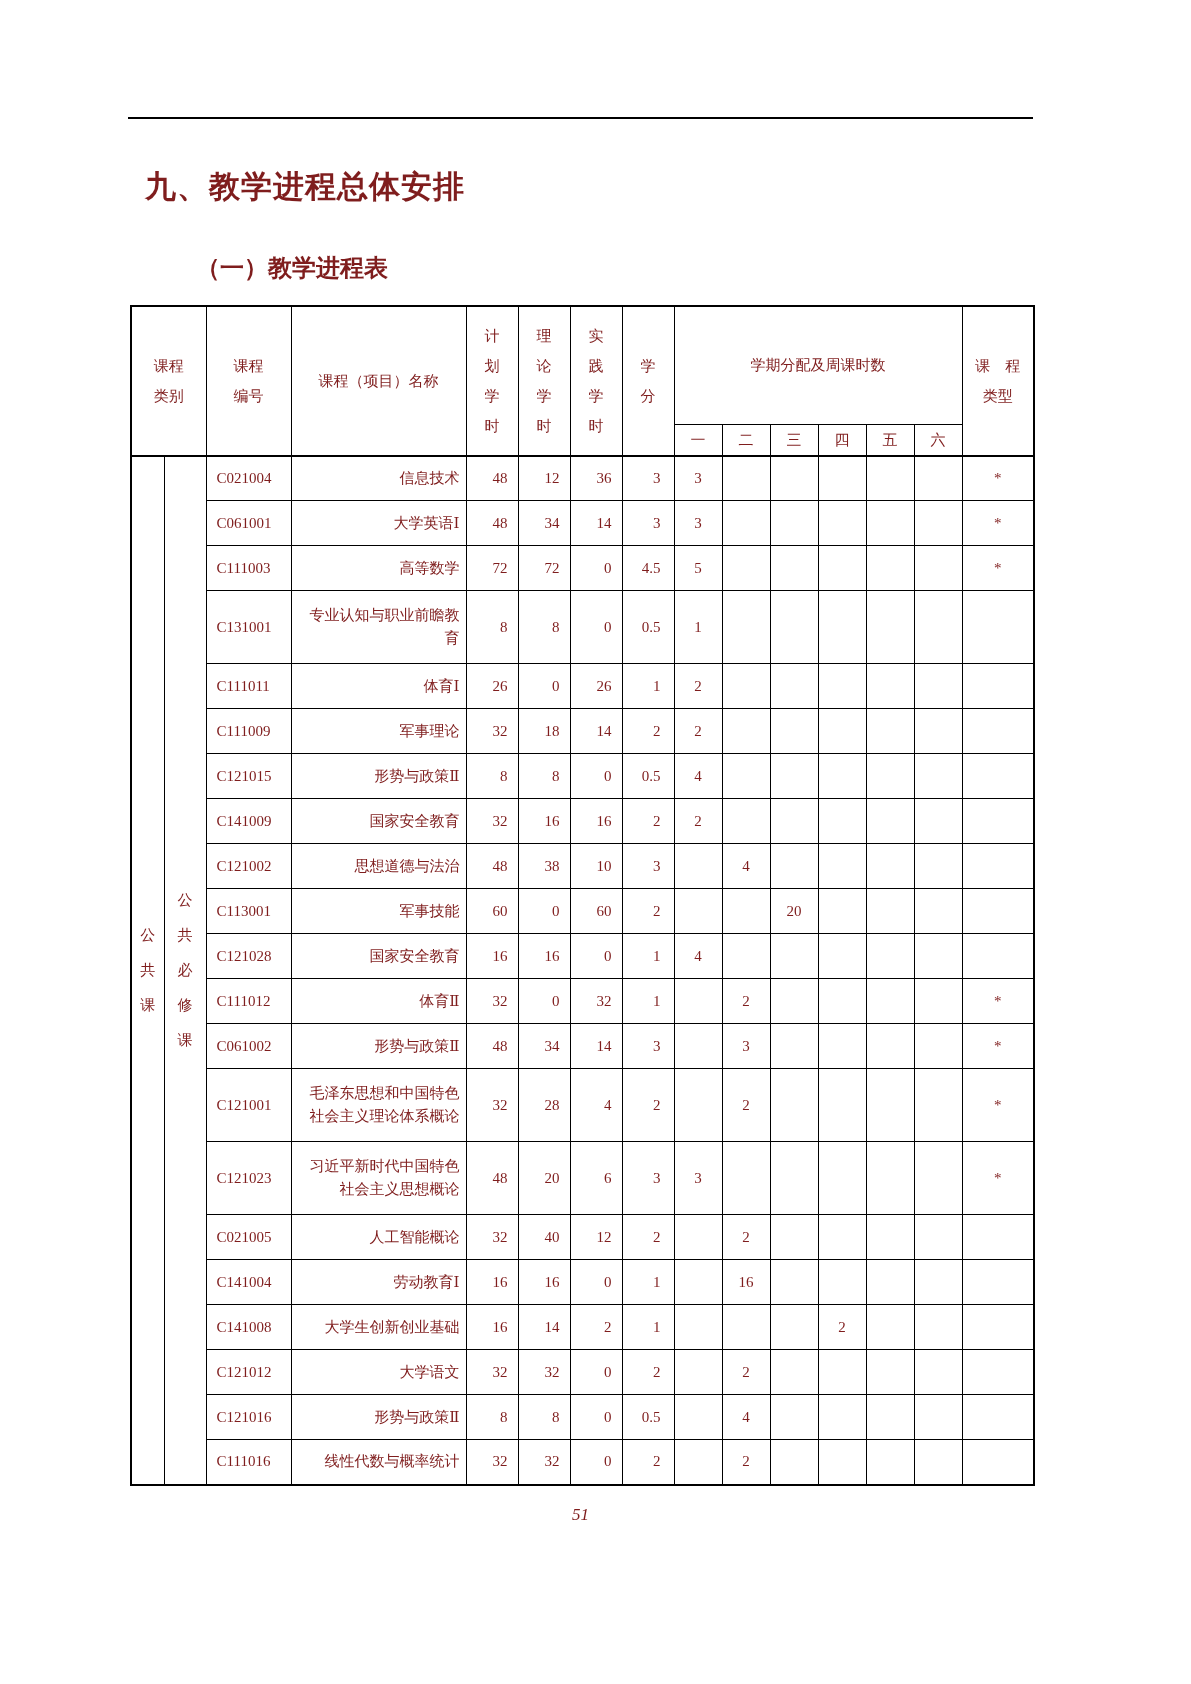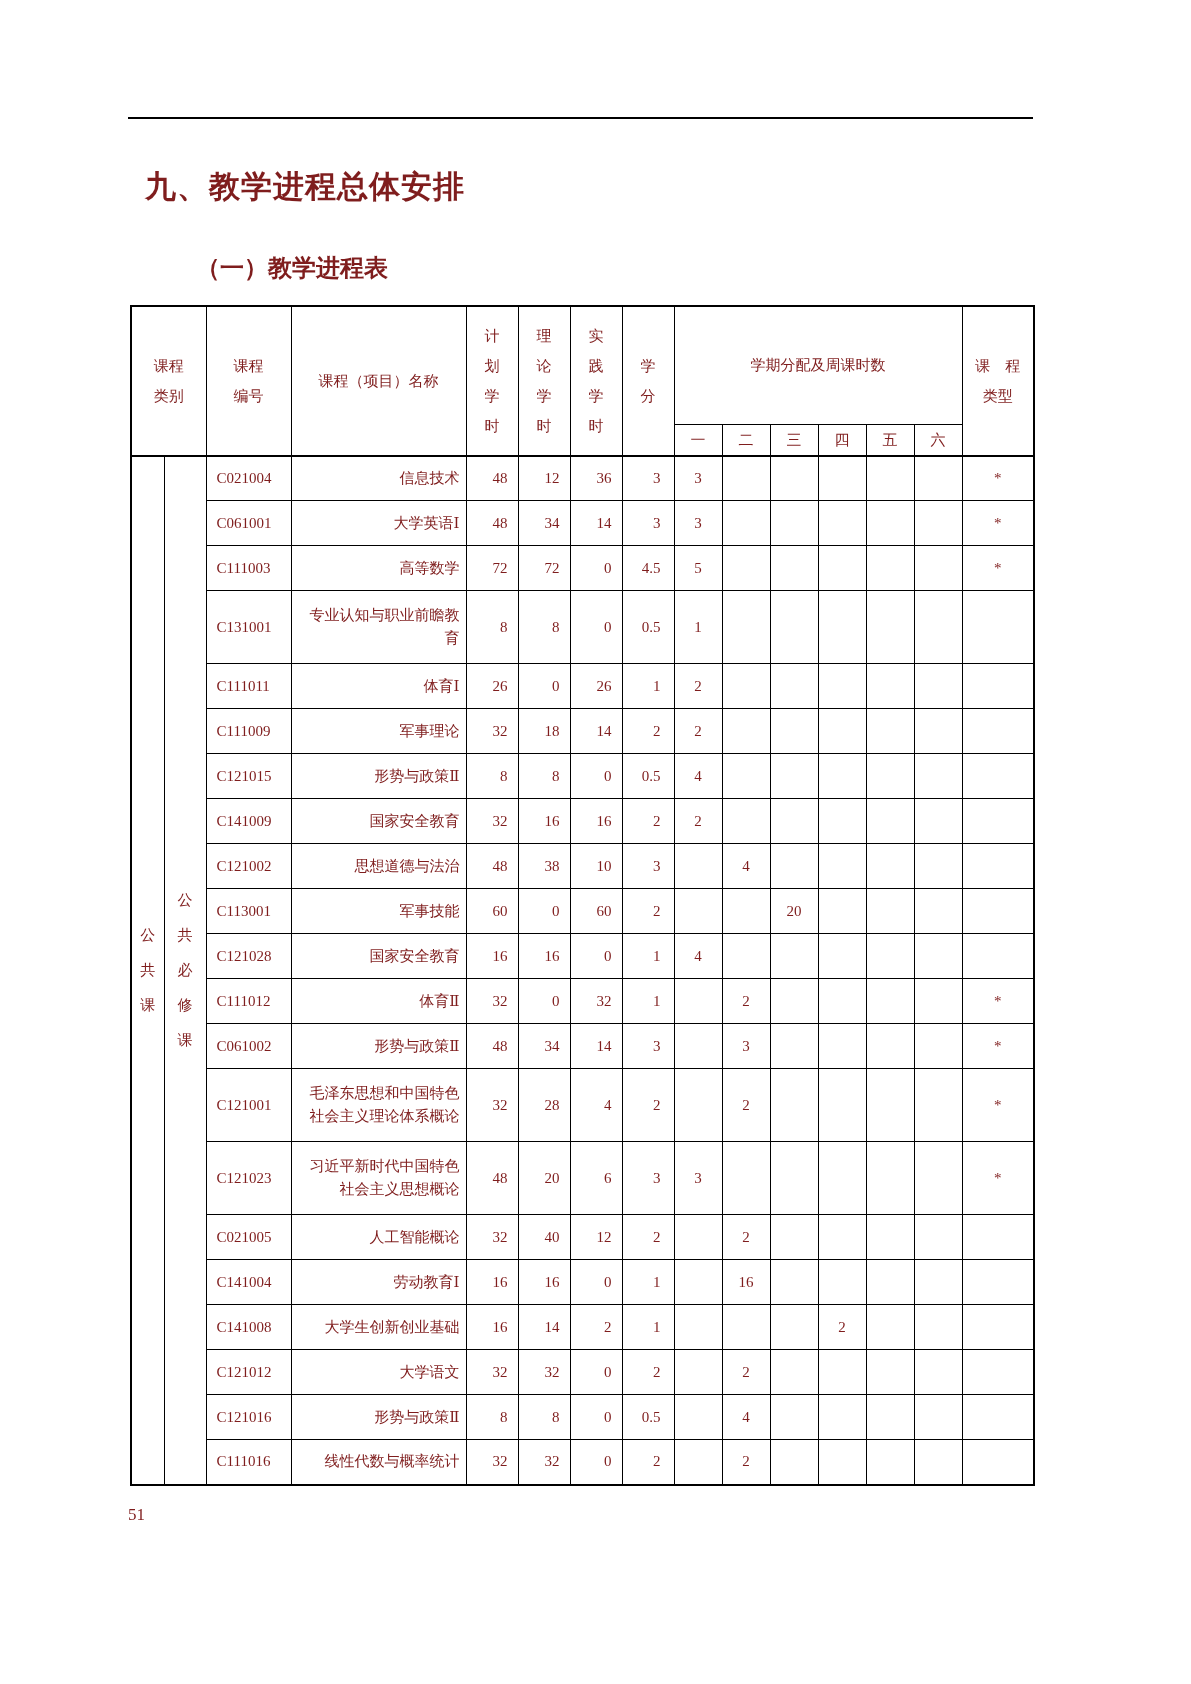--- a/index.html
+++ b/index.html
@@ -76,23 +76,24 @@
     line-height: 23px;
   }
   td.num-cell { text-align: right; padding-right: 10px; }
   td.credit-cell { text-align: right; padding-right: 13px; }
   td.sem-cell { text-align: center; }
   td.type-cell { text-align: center; }
   .page-number {
     position: absolute;
     left: 128px; top: 1505px;
     width: 905px;
-    text-align: left;
+    text-align: center;
     font-size: 17px;
     font-family: "Liberation Serif", "DejaVu Serif", serif;
+    font-style: italic;
   }
 </style>
 </head>
 <body>
 
 <div class="page">
   <div class="top-rule"></div>
   <h1 class="doc-title">九、教学进程总体安排</h1>
   <h2 class="section-title">（一）教学进程表</h2>
 

